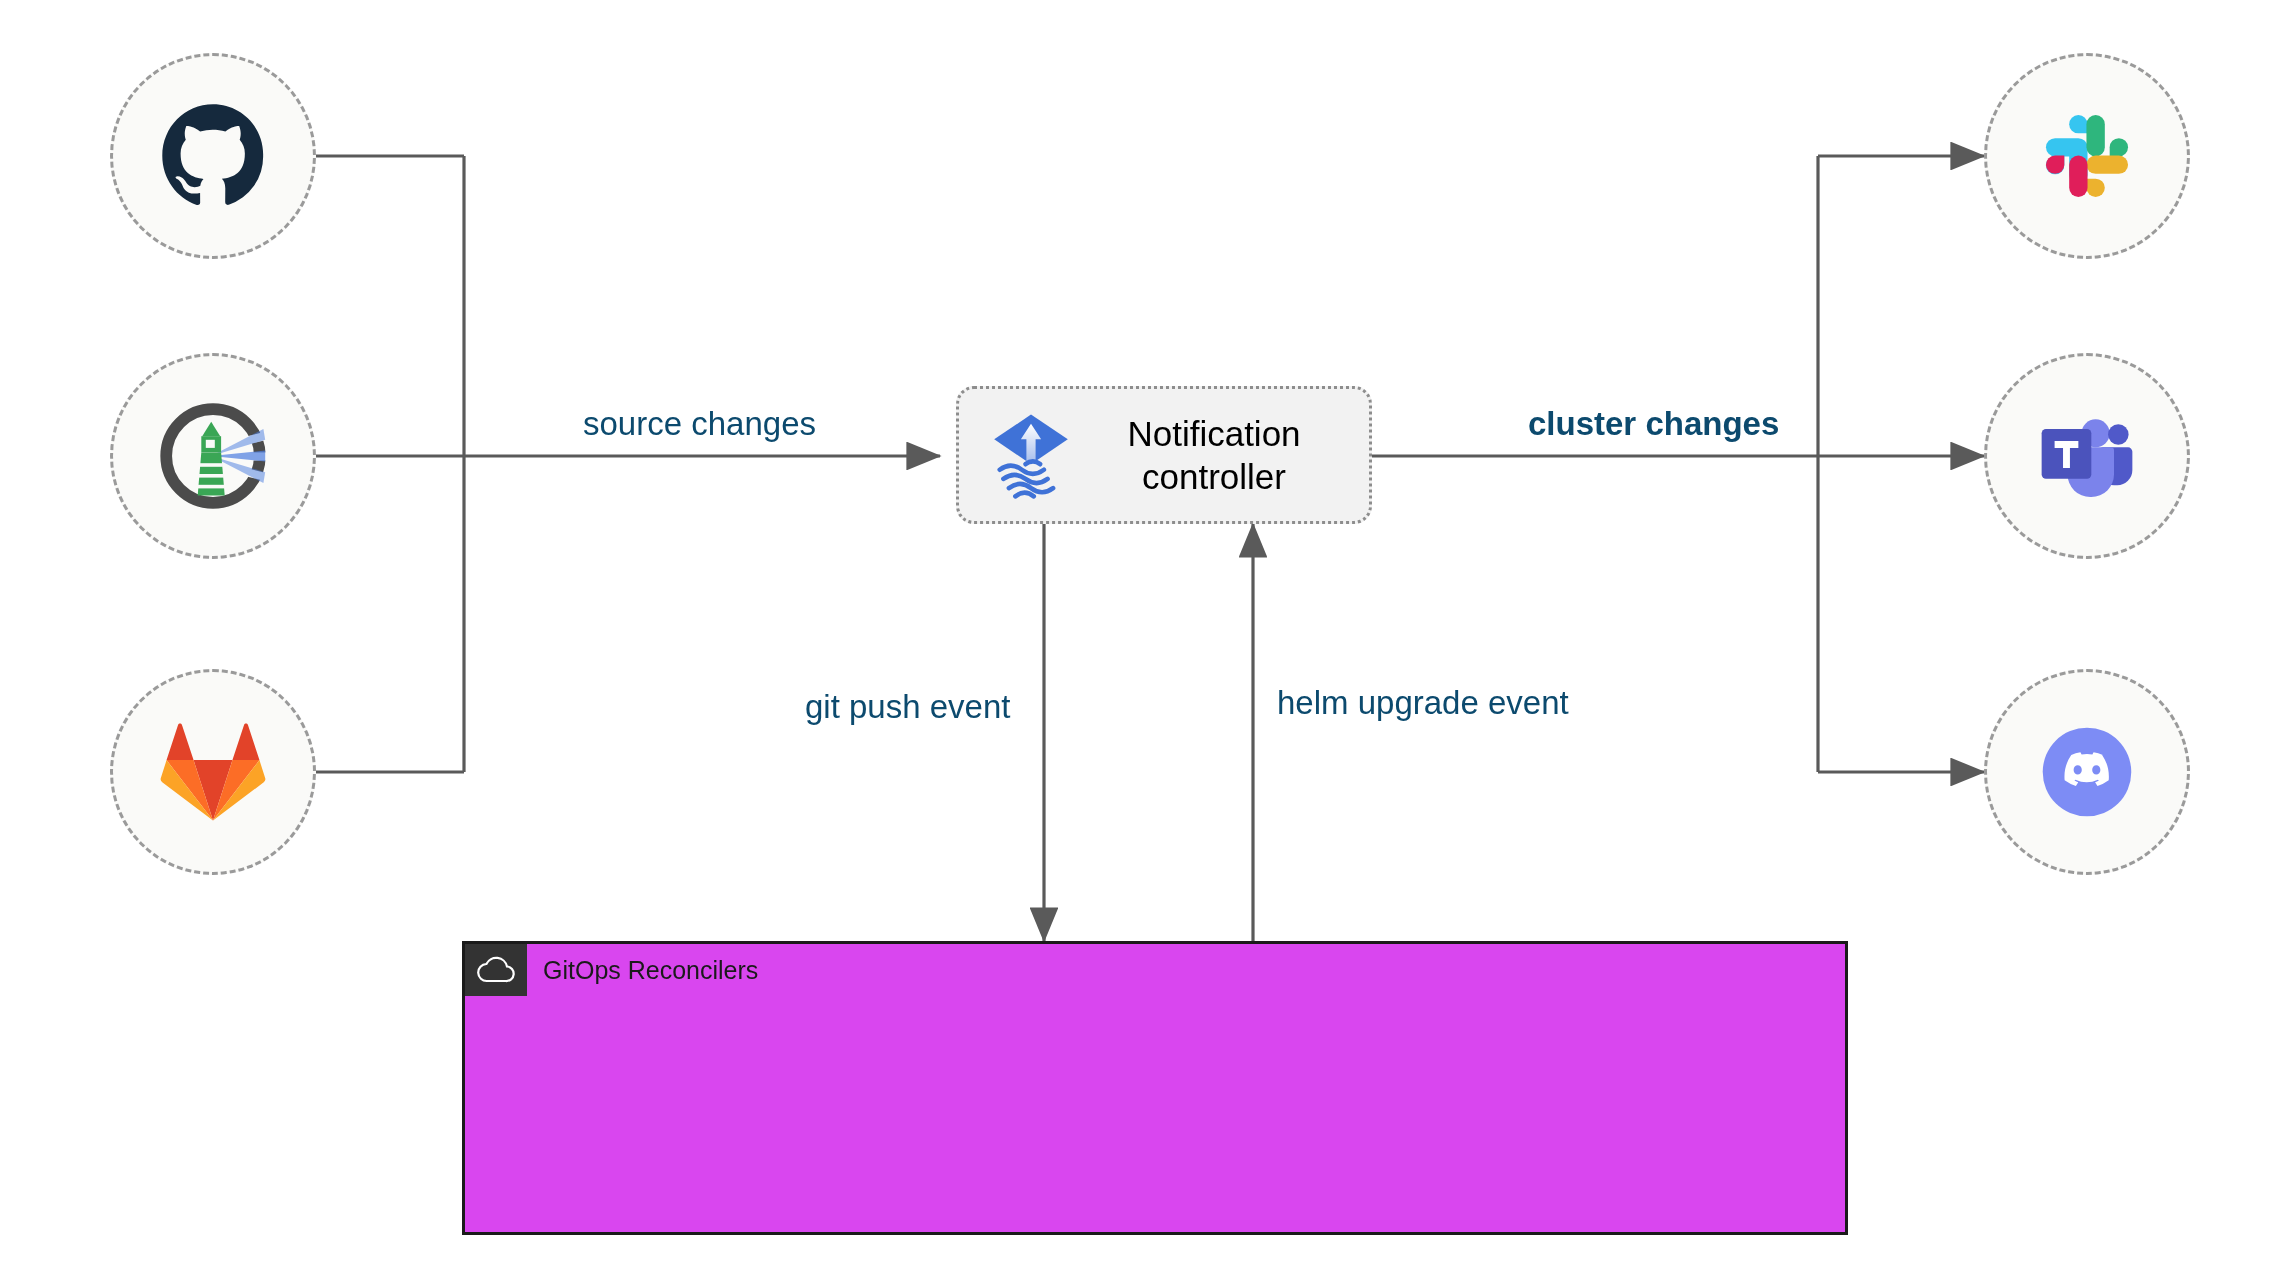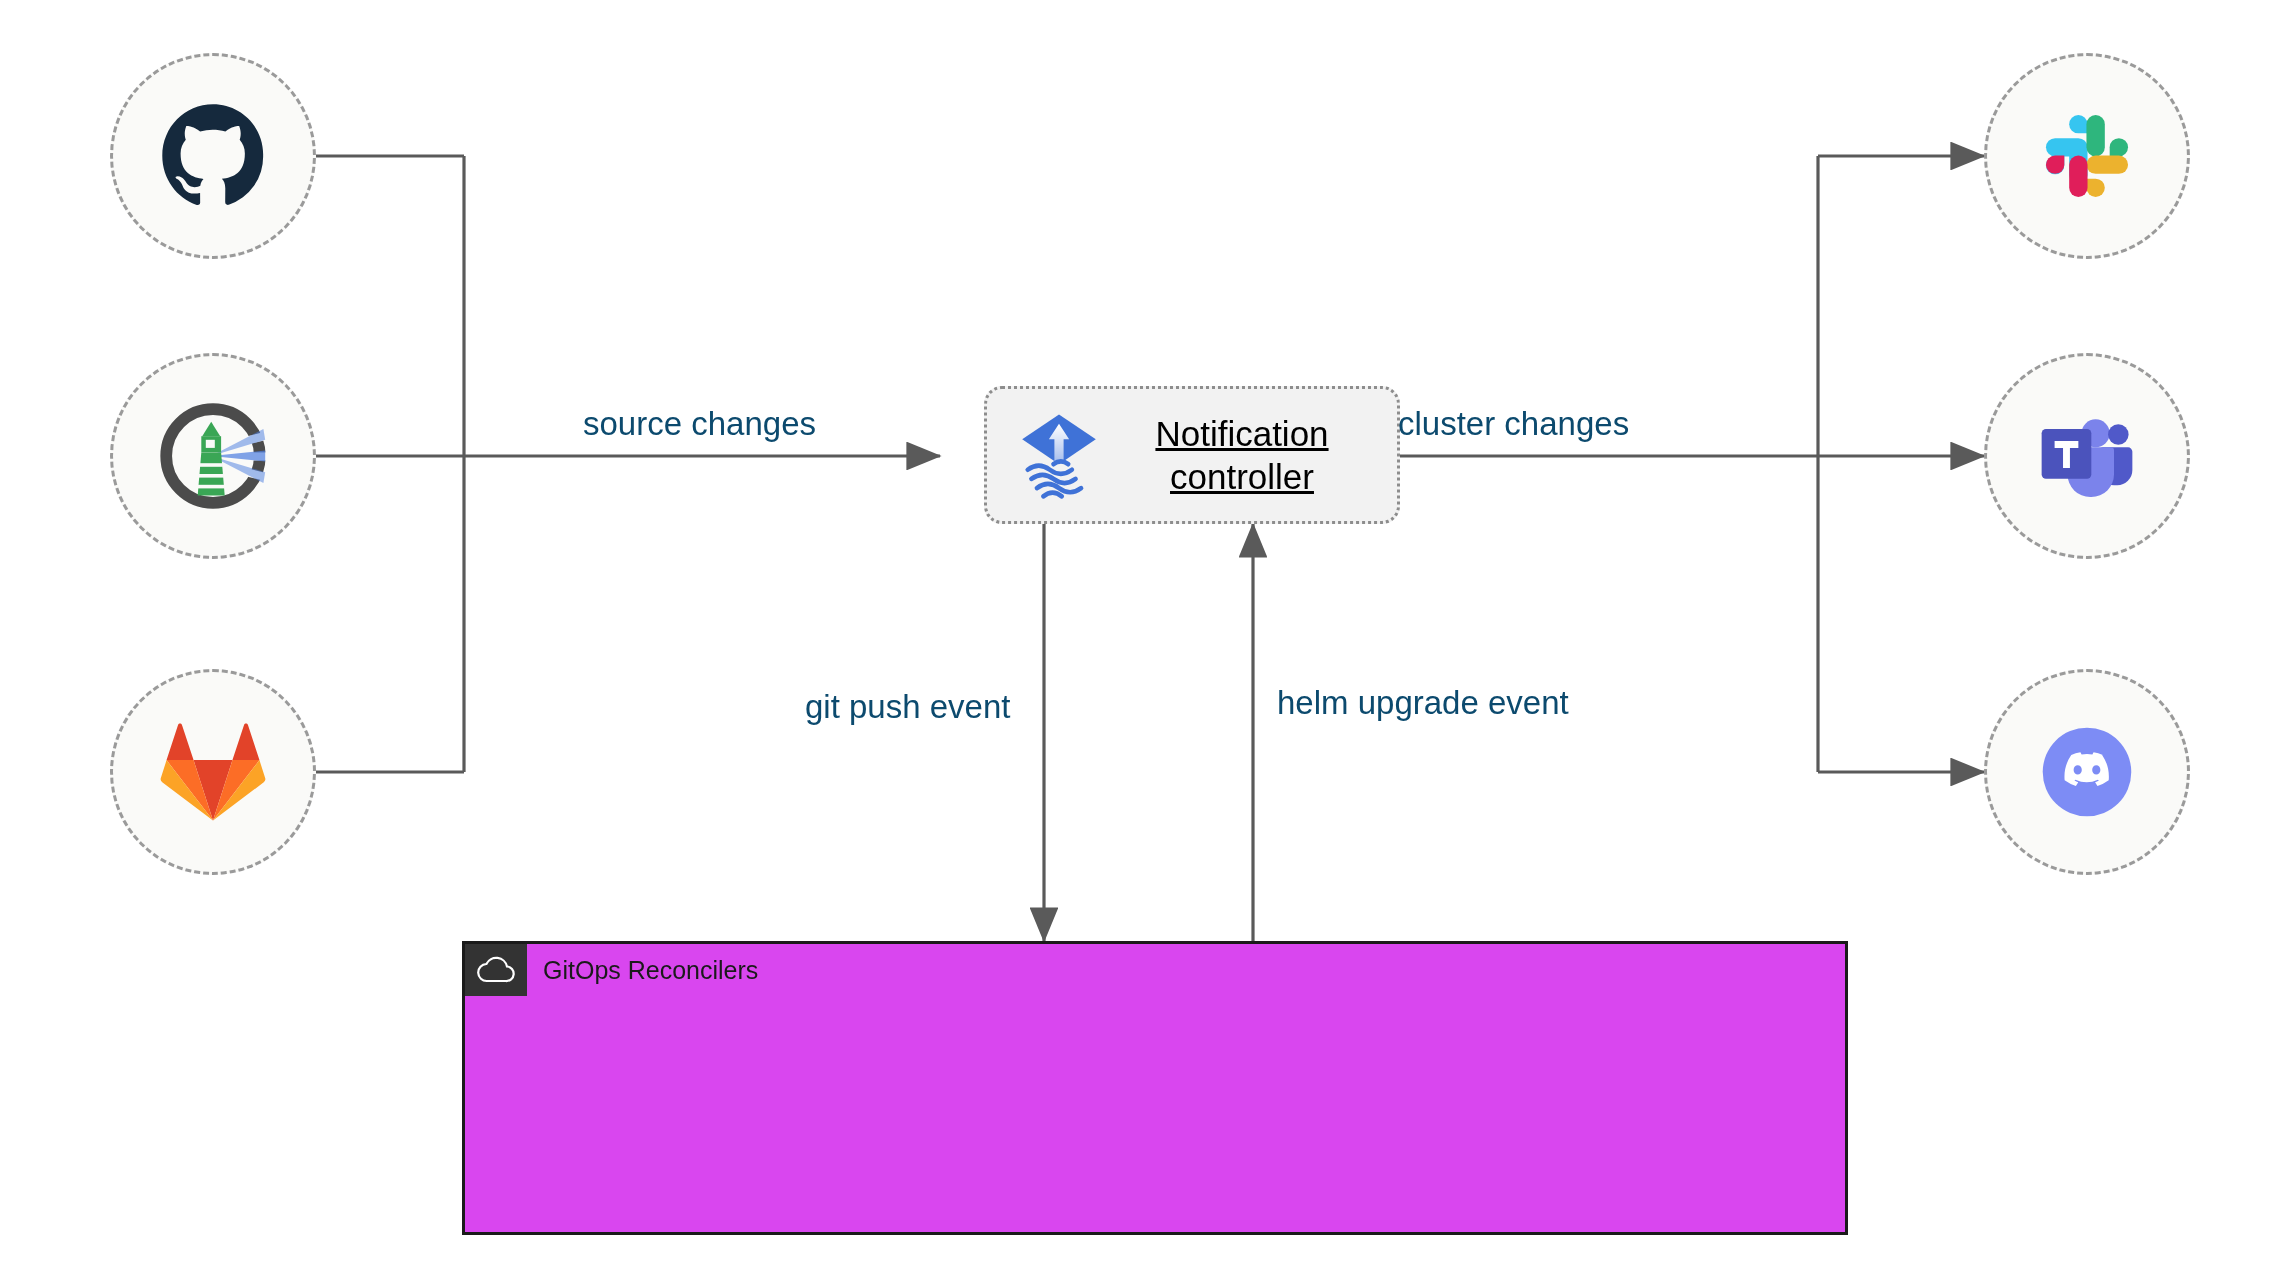--- a/index.html
+++ b/index.html
@@ -197,21 +197,21 @@
       <path fill="#e24329" d="M50 92 L68 36 H32 Z"></path>
       <path fill="#fc6d26" d="M50 92 L32 36 H7 Z"></path>
       <path fill="#fca326" d="M7 36 L1.7 52.5a3.6 3.6 0 0 0 1.3 4L50 92 Z"></path>
       <path fill="#e24329" d="M7 36 H32 L21.2 3.3c-.55-1.7-2.95-1.7-3.5 0Z"></path>
       <path fill="#fc6d26" d="M50 92 L68 36 H93 Z"></path>
       <path fill="#fca326" d="M93 36 L98.3 52.5a3.6 3.6 0 0 1-1.3 4L50 92 Z"></path>
       <path fill="#e24329" d="M93 36 H68 L78.8 3.3c.55-1.7 2.95-1.7 3.5 0Z"></path>
     </svg>
   </div>
 
-  <div class="ctrl-card" id="notification-controller" style="left:984px; top:386px; width:416px; height:138px;text-decoration:underline;">
+  <div class="ctrl-card" id="notification-controller" style="left:956px; top:386px; width:416px; height:138px;">
     <svg class="flux-logo" viewBox="0 0 100 100">
       <defs>
         <linearGradient id="fluxArrowGradA" x1="0" y1="1" x2="0" y2="0">
           <stop offset="0%" stop-color="#ffffff" stop-opacity="0.55"></stop>
           <stop offset="100%" stop-color="#ffffff" stop-opacity="1"></stop>
         </linearGradient>
       </defs>
       <path d="M50 6 L90 33 L50 60 L10 33 Z" fill="#3f72d7"></path>
       <path d="M50 16 L61 33 H55 V57 H45 V33 H39 Z" fill="url(#fluxArrowGradA)"></path>
       <g stroke="#3f72d7" stroke-width="5" fill="none" stroke-linecap="round">
@@ -272,19 +272,19 @@
           <path d="M11 24a8.5 8.5 0 0 1-.6-17A11 11 0 0 1 31 9.5a7.2 7.2 0 0 1-1.2 14.5z" fill="none" stroke="#ffffff" stroke-width="2.2"></path>
         </svg>
       </div>
       <div id="reconcilers-title">GitOps Reconcilers</div>
     </div>
 
   </div>
 
   <div class="edge-label" style="left:583px; top:405px;">source changes</div>
 
-  <div class="edge-label" style="left:1398px; top:405px;">cluster changes</div>
+  <div class="edge-label" style="left:1528px; top:405px;font-weight:bold;">cluster changes</div>
 
   <div class="edge-label" style="left:805px; top:688px;">git push event</div>
 
   <div class="edge-label" style="left:1277px; top:684px;">helm upgrade event</div>
 
 </div>
 
 </body></html>

